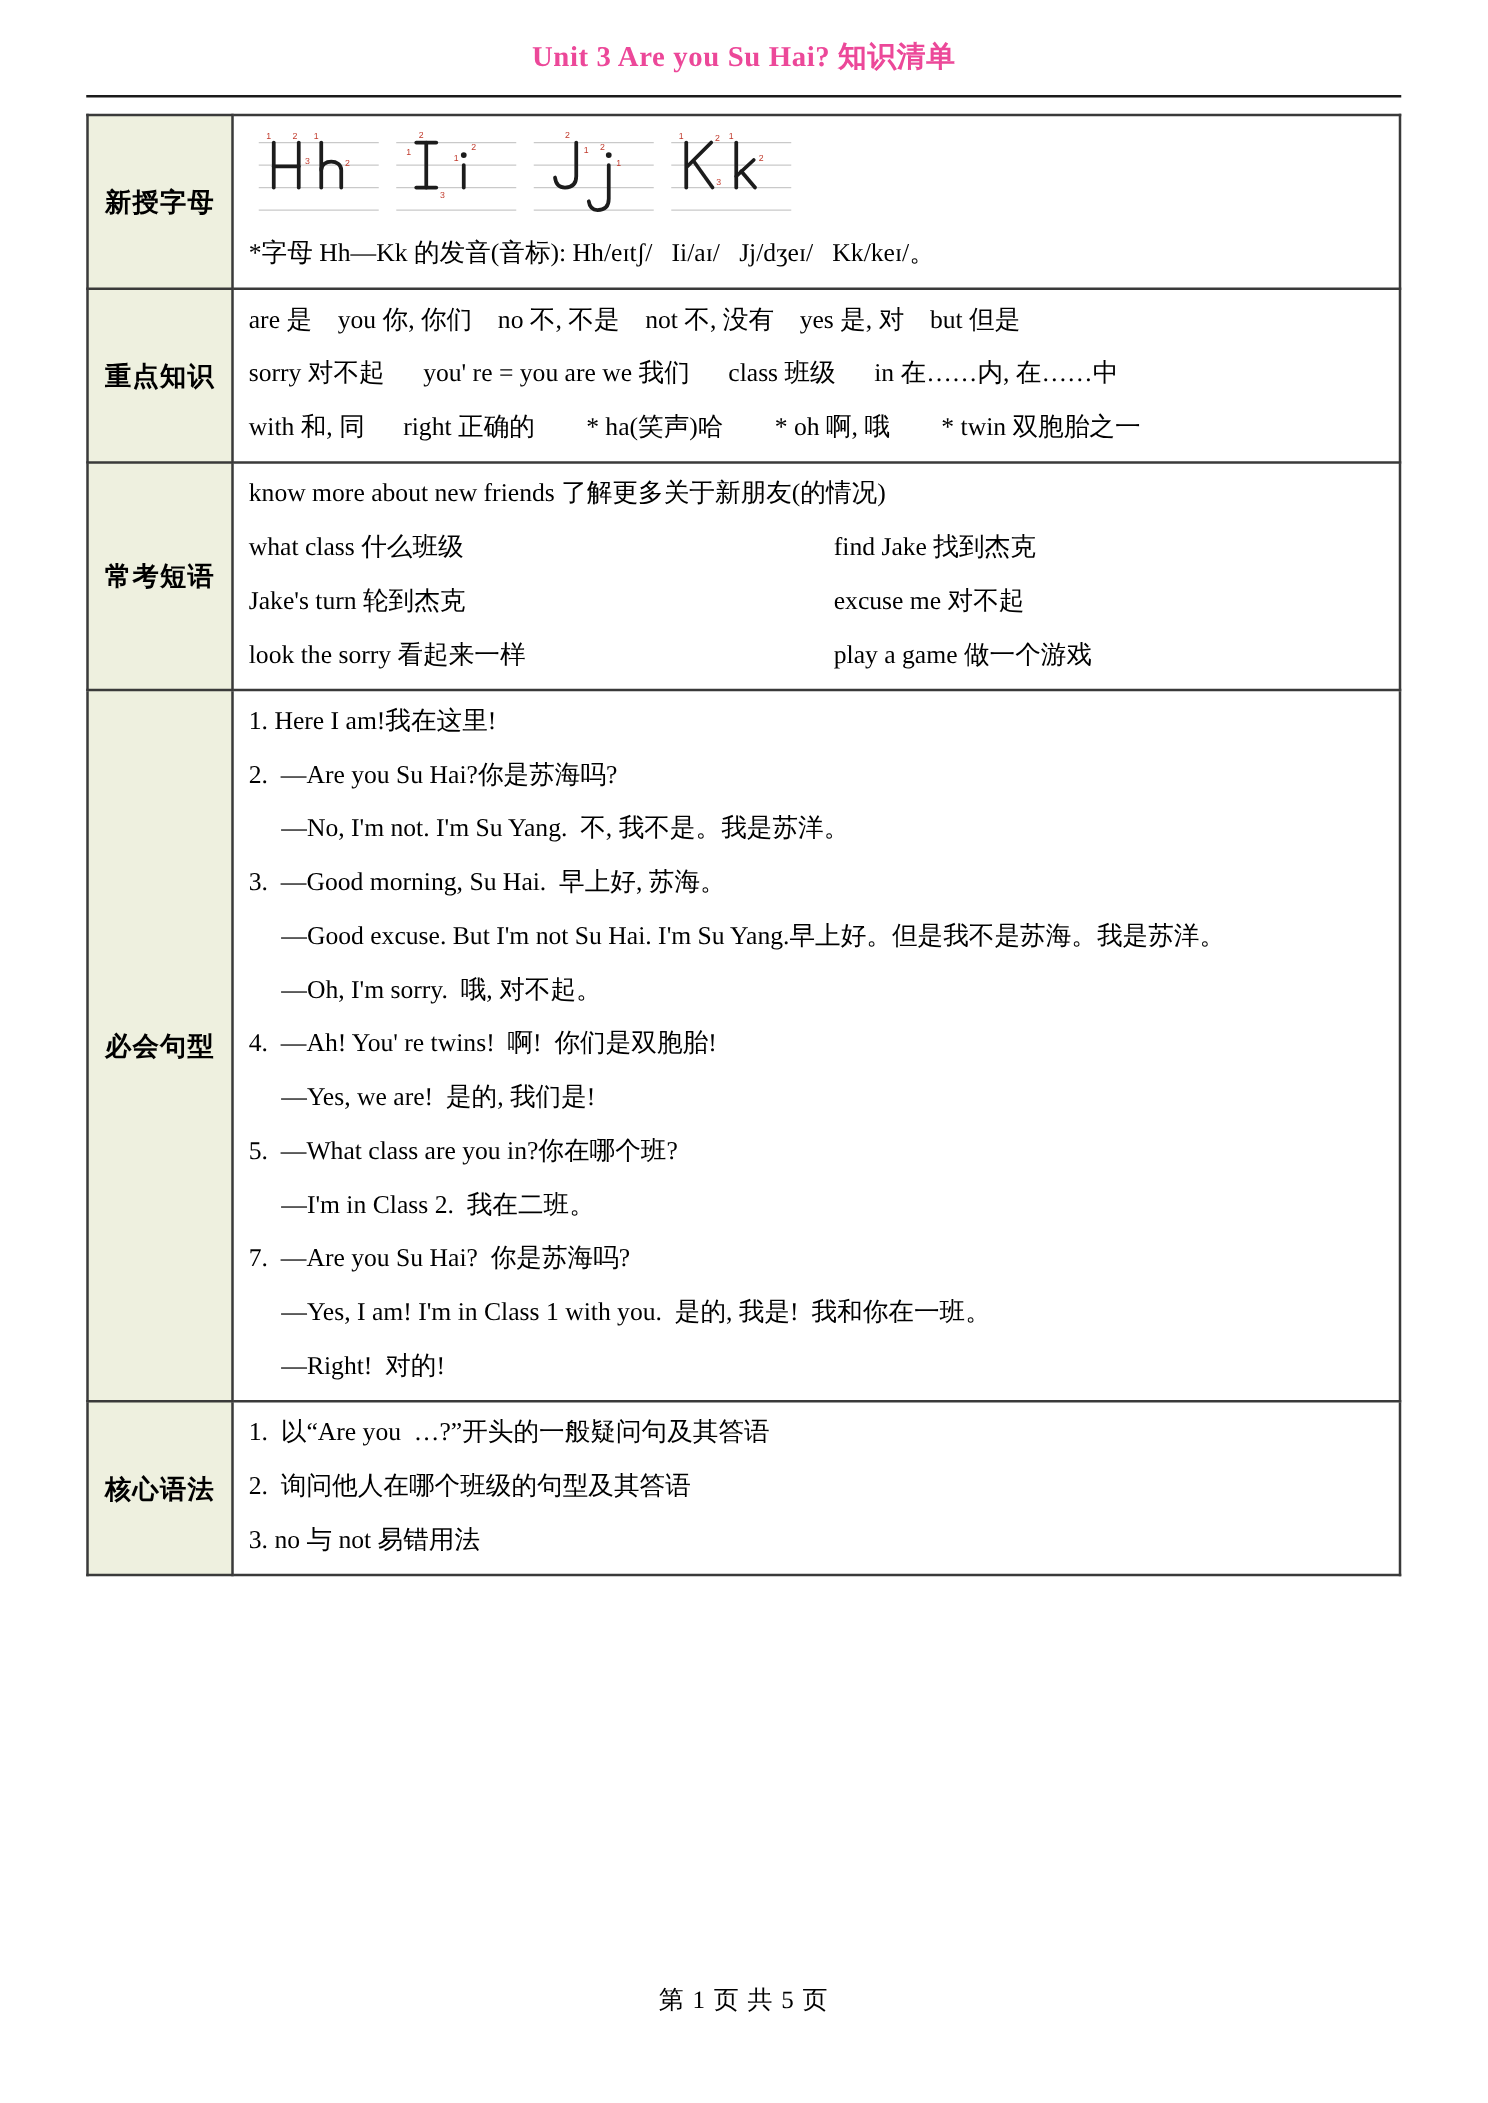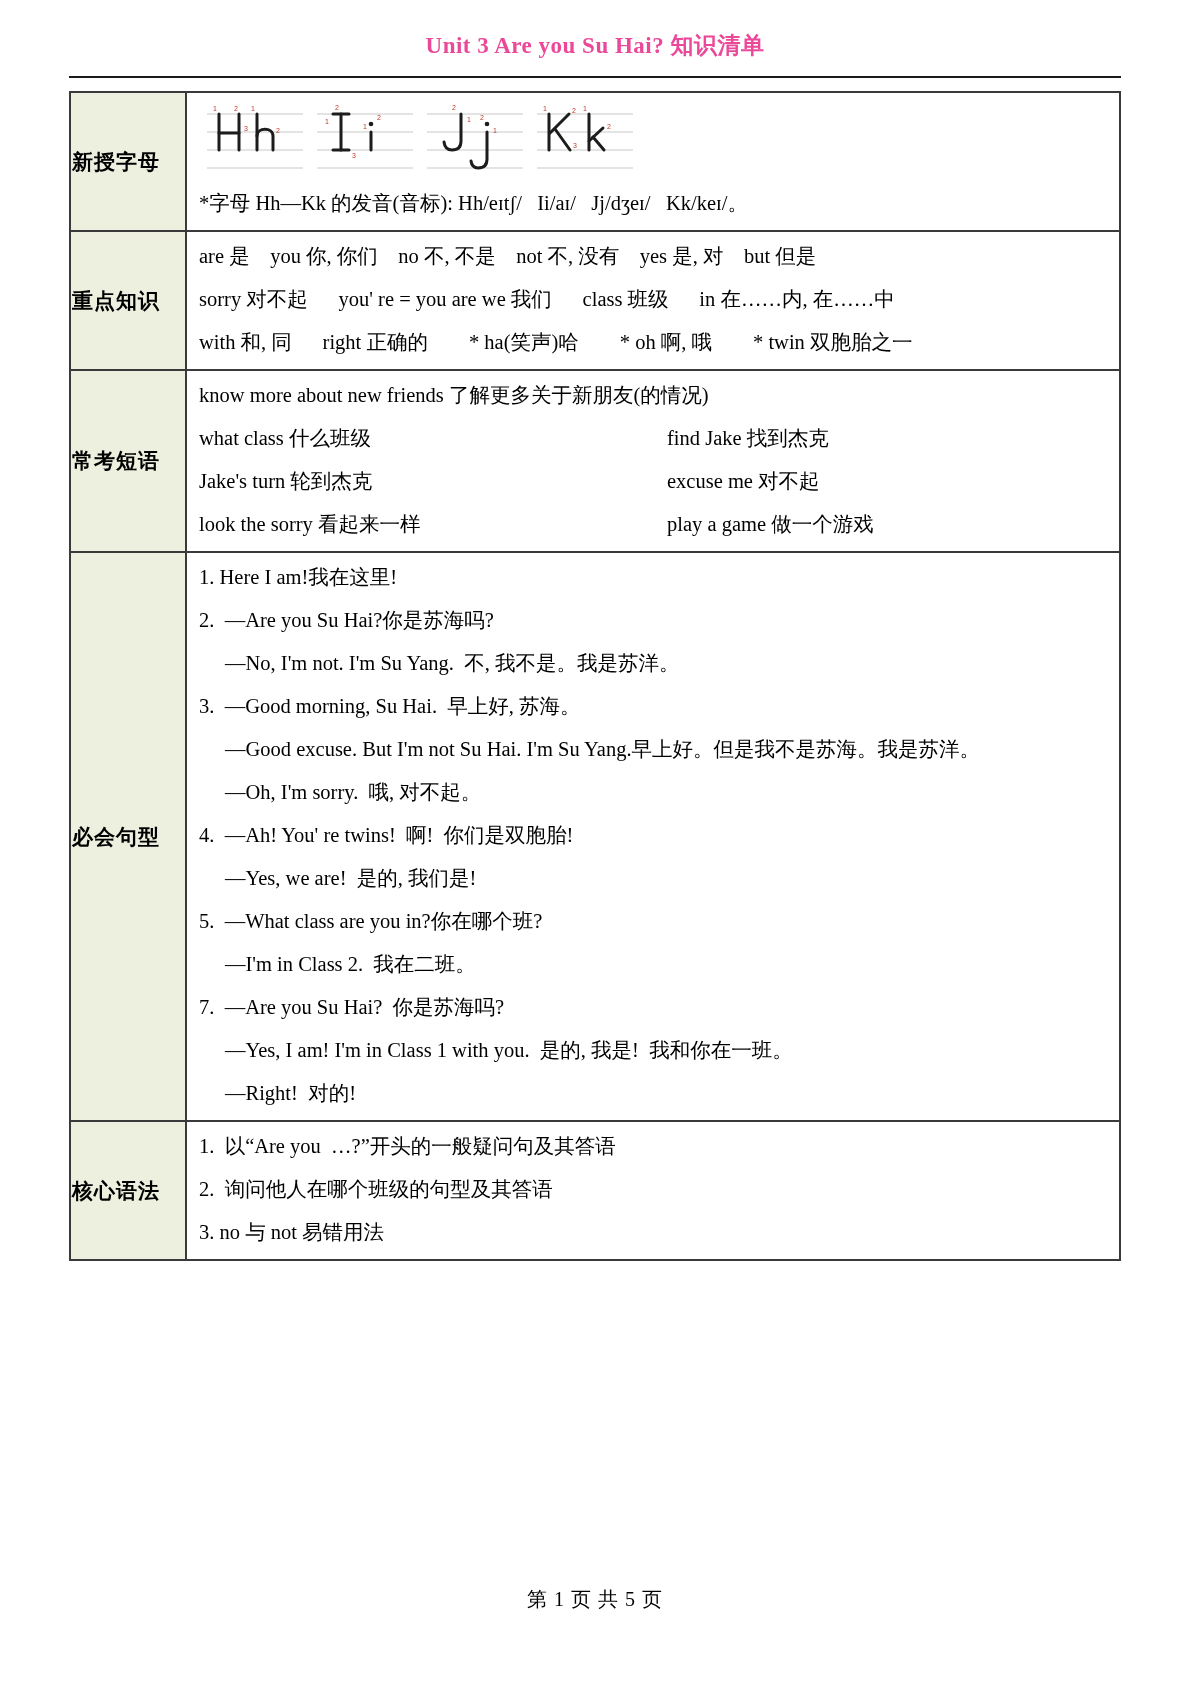--- a/index.html
+++ b/index.html
@@ -12,21 +12,21 @@
     color:#ec4899;letter-spacing:0.5px;
   }
   .title-rule{width:1052px;margin:15px auto 0;border:none;border-top:2px solid #1a1a1a;height:0;}
   .doc-subtitle{
     margin-top:13px;text-align:center;font-size:22px;font-weight:bold;color:#0000cc;
     font-family:"Liberation Sans","DejaVu Sans",sans-serif;letter-spacing:1px;
   }
   table.ktable{width:1052px;margin:13px auto 0;border-collapse:collapse;table-layout:fixed;}
   table.ktable td{border:2px solid #3a3a3a;vertical-align:middle;}
   .label-cell{
-    width:112px;background:#eef0df;
+    width:112px;background:#eef0df;text-align:center;
     font-family:"Liberation Sans","DejaVu Sans",sans-serif;
     font-weight:700;font-size:21px;letter-spacing:1px;
   }
   .content-cell{padding:3px 10px 5px 12px;font-size:20.5px;line-height:43px;vertical-align:middle;}
   .pre{white-space:pre-wrap;}
   .letters-wrap{height:86px;display:flex;align-items:center;padding-left:6px;}
   .pair-row{display:flex;gap:20px;}
   .pair-left{width:448px;flex:0 0 448px;}
   .pair-right{flex:1;}
   .s-line{white-space:pre-wrap;}

